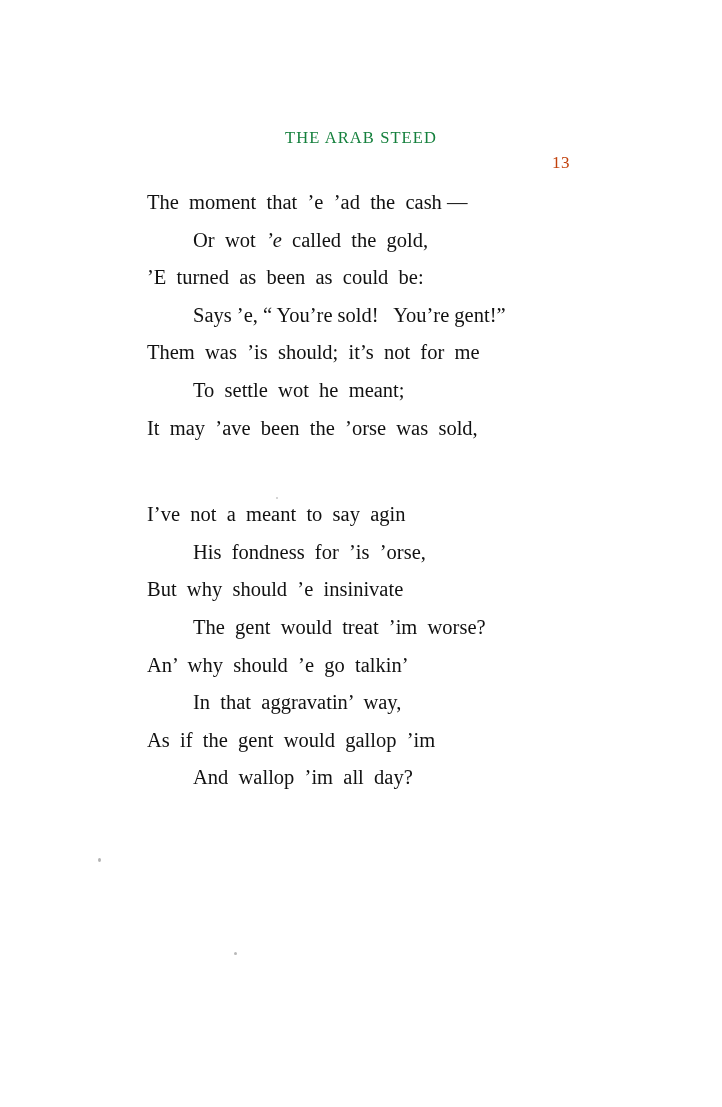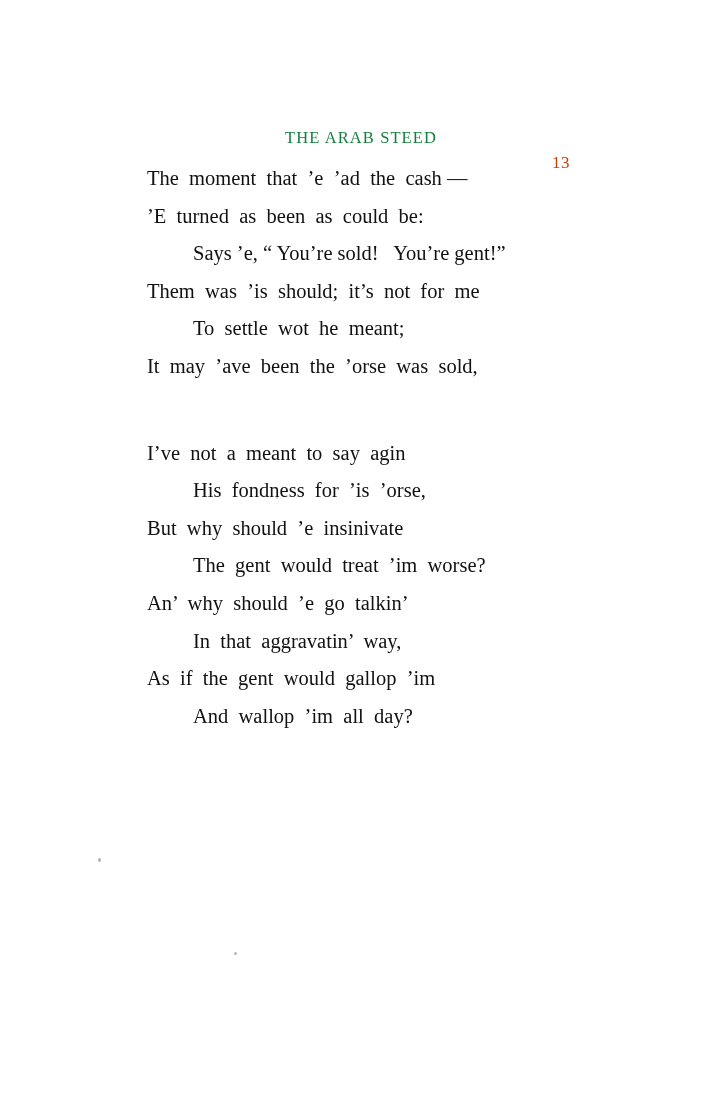--- a/index.html
+++ b/index.html
@@ -46,21 +46,21 @@
     top: -3px;
     font-size: 17px;
     letter-spacing: 0.5px;
     color: #c2410c;
     margin-top: 28px;
   }
 
   
   .poem {
     position: absolute;
-    top: 160px;
+    top: 184px;
     left: 0;
     width: 722px;
   }
   .stanza {
     margin: 0 0 0 0;
   }
   .stanza + .stanza {
     margin-top: 49px;
   }
   .line {
@@ -93,20 +93,21 @@
 <div class="page">
 
   <div class="head-area">
     <div class="running-head">THE ARAB STEED</div>
     <div class="folio">13</div>
   </div>
 
   <div class="poem">
       <div class="stanza">
         <div class="line indent-0">The  moment  that  ’e  ’ad  the  cash —</div>
+        <div class="line indent-1">Or  wot  <em>’e</em>  called  the  gold,</div>
         <div class="line indent-0">’E  turned  as  been  as  could  be:</div>
         <div class="line indent-1">Says ’e, “ You’re sold!   You’re gent!”</div>
         <div class="line indent-0">Them  was  ’is  should;  it’s  not  for  me</div>
         <div class="line indent-1">To  settle  wot  he  meant;</div>
         <div class="line indent-0">It  may  ’ave  been  the  ’orse  was  sold,</div>
       </div>
       <div class="stanza">
         <div class="line indent-0">I’ve  not  a  meant  to  say  agin</div>
         <div class="line indent-1">His  fondness  for  ’is  ’orse,</div>
         <div class="line indent-0">But  why  should  ’e  insinivate</div>

